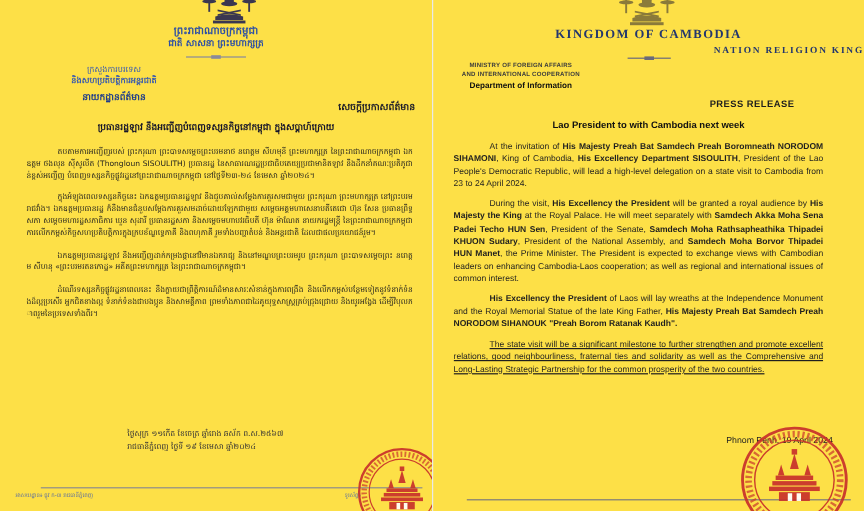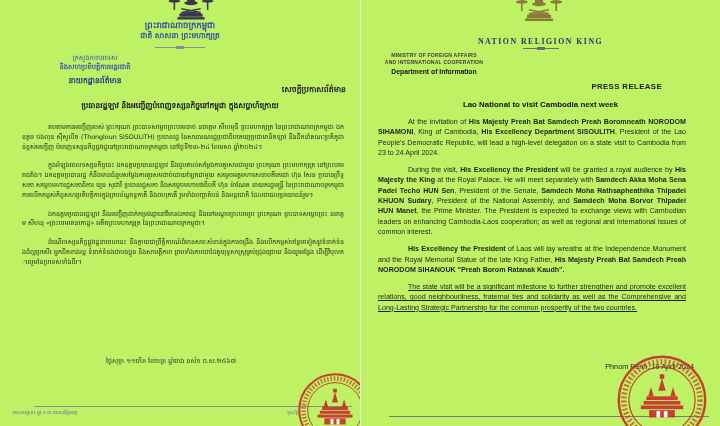--- a/index.html
+++ b/index.html
@@ -2,21 +2,21 @@
 <html><head>
 <meta charset="utf-8">
 <style>
   html,body{margin:0;padding:0;}
   body{
     width:720px;height:426px;position:relative;overflow:hidden;
     background:#e9e9e9;
     font-family:"Liberation Sans", sans-serif;
     -webkit-font-smoothing:antialiased;
   }
-  .page{position:absolute;top:0;height:426px;background:#bef264;overflow:hidden;}
+  .page{position:absolute;top:0;height:426px;background:#fde047;overflow:hidden;}
   .page-left{left:0;width:360px;}
   .page-right{left:361px;width:359px;}
 
   
   .emblem{position:absolute;}
   .emblem-left{left:162px;top:-10px;width:58px;height:32px;color:#3a3750;}
   .emblem-right{left:148px;top:-11px;width:60px;height:36px;color:#8a7a3a;}
 
   
   .kh{font-family:"DejaVu Sans", sans-serif;word-break:break-all;overflow-wrap:anywhere;}
@@ -45,21 +45,21 @@
   .kh-dates{position:absolute;top:356px;right:14px;width:240px;
     font-size:6.4px;line-height:11px;color:#2a2a33;}
   .footer-rule-left{position:absolute;left:34px;top:406px;width:318px;border-top:1px solid #8c8c8c;}
   .kh-footer-left{position:absolute;left:13px;top:410px;font-size:4.6px;color:#5d6f9e;}
   .kh-footer-right{position:absolute;left:287px;top:410px;font-size:4.6px;color:#5d6f9e;}
 
   
   .en-kingdom1{position:absolute;top:24px;left:0;width:100%;text-align:center;
     font-family:"Liberation Serif", serif;font-size:10.5px;font-weight:bold;
     letter-spacing:1.2px;color:#23366e;}
-  .en-kingdom2{position:absolute;top:37px;left:0;width:100%;text-align:center;
+  .en-kingdom2{position:absolute;top:37px;left:0;width:100%;text-align:right;
     font-family:"Liberation Serif", serif;font-size:7.8px;font-weight:bold;
     letter-spacing:1.5px;color:#23366e;}
   .ornament-right{top:48px;left:162px;width:36px;border-top:1px solid #6a6a7a;}
   .ornament-right::after{content:"";position:absolute;left:14px;top:-2px;width:8px;height:3px;background:#6a6a7a;}
   .en-ministry{position:absolute;left:10px;top:52px;width:126px;text-align:center;}
   .en-ministry .l1,.en-ministry .l2{font-size:5.1px;letter-spacing:.2px;color:#3c3c3c;
     font-weight:bold;line-height:7px;text-transform:uppercase;}
   .en-ministry .dept{font-size:6.8px;color:#101010;font-weight:bold;margin-top:2px;}
   .en-press{position:absolute;top:82px;right:58px;font-size:7.8px;font-weight:bold;
     letter-spacing:.4px;color:#1d1d1d;}
@@ -120,20 +120,21 @@
 
   <div class="kh kh-body">
     <p>តបតាមការអញ្ជើញរបស់ ព្រះករុណា ព្រះបាទសម្ដេចព្រះបរមនាថ នរោត្តម សីហមុនី ព្រះមហាក្សត្រ នៃព្រះរាជាណាចក្រកម្ពុជា ឯកឧត្តម ថងលុន ស៊ីសូលីត (Thongloun SISOULITH) ប្រធានរដ្ឋ នៃសាធារណរដ្ឋប្រជាធិបតេយ្យប្រជាមានិតឡាវ នឹងដឹកនាំគណៈប្រតិភូជាន់ខ្ពស់អញ្ជើញ បំពេញទស្សនកិច្ចផ្លូវរដ្ឋនៅព្រះរាជាណាចក្រកម្ពុជា នៅថ្ងៃទី២៣-២៤ ខែមេសា ឆ្នាំ២០២៤។</p>
     <p>ក្នុងអំឡុងពេលទស្សនកិច្ចនេះ ឯកឧត្តមប្រធានរដ្ឋឡាវ នឹងជួបគាល់សម្ដែងការគួរសមជាមួយ ព្រះករុណា ព្រះមហាក្សត្រ នៅព្រះបរមរាជវាំង។ ឯកឧត្តមប្រធានរដ្ឋ ក៏នឹងមានជំនួបសម្ដែងការគួរសមដាច់ដោយឡែកជាមួយ សម្ដេចអគ្គមហាសេនាបតីតេជោ ហ៊ុន សែន ប្រធានព្រឹទ្ធសភា សម្ដេចមហារដ្ឋសភាធិការ ឃួន សុដារី ប្រធានរដ្ឋសភា និងសម្ដេចមហាបវរធិបតី ហ៊ុន ម៉ាណែត នាយករដ្ឋមន្ត្រី នៃព្រះរាជាណាចក្រកម្ពុជា ការលើកកម្ពស់កិច្ចសហប្រតិបត្តិការក្នុងក្របខ័ណ្ឌទ្វេភាគី និងពហុភាគី រួមទាំងបញ្ហាតំបន់ និងអន្តរជាតិ ដែលជាផលប្រយោជន៍រួម។</p>
     <p>ឯកឧត្តមប្រធានរដ្ឋឡាវ នឹងអញ្ជើញដាក់កម្រងផ្កានៅវិមានឯករាជ្យ និងនៅមណ្ឌបព្រះបរមរូប ព្រះករុណា ព្រះបាទសម្ដេចព្រះ នរោត្តម សីហនុ «ព្រះបរមរតនកោដ្ឋ» អតីតព្រះមហាក្សត្រ នៃព្រះរាជាណាចក្រកម្ពុជា។</p>
     <p>ដំណើរទស្សនកិច្ចផ្លូវរដ្ឋនាពេលនេះ នឹងក្លាយជាព្រឹត្តិការណ៍ដ៏មានសារៈសំខាន់ក្នុងការពង្រឹង និងលើកកម្ពស់បន្ថែមទៀតនូវទំនាក់ទំនងដ៏ល្អប្រសើរ អ្នកជិតខាងល្អ ទំនាក់ទំនងជាបងប្អូន និងសាមគ្គីភាព ព្រមទាំងភាពជាដៃគូយុទ្ធសាស្ត្រគ្រប់ជ្រុងជ្រោយ និងយូរអង្វែង ដើម្បីវិបុលភាពរួមនៃប្រទេសទាំងពីរ។</p>
   </div>
 
   <div class="kh kh-dates">
     <div>ថ្ងៃសុក្រ ១១កើត ខែចេត្រ ឆ្នាំរោង ឆស័ក ព.ស.២៥៦៧</div>
+    <div>រាជធានីភ្នំពេញ ថ្ងៃទី ១៩ ខែមេសា ឆ្នាំ២០២៤</div>
   </div>
 
   <div class="footer-rule-left"></div>
   <div class="kh kh-footer-left">អាសយដ្ឋាន៖ ផ្លូវ ក-៣ រាជធានីភ្នំពេញ</div>
   <div class="kh kh-footer-right">ទូរស័ព្ទ៖</div>
 
   <svg class="seal seal-left" viewBox="0 0 100 100" fill="none" stroke="currentColor">
     <circle cx="50" cy="50" r="47" stroke-width="2.6"></circle>
     <circle cx="50" cy="50" r="36" stroke-width="1.3"></circle>
     <circle cx="50" cy="50" r="41.5" stroke-width="6" stroke-dasharray="2 2.4" opacity=".75"></circle>
@@ -166,31 +167,32 @@
     <rect x="46.4" y="4" width="1.6" height="16"></rect>
     <ellipse cx="47.2" cy="5" rx="4" ry="1.4"></ellipse>
     <ellipse cx="47.2" cy="8" rx="5" ry="1.5"></ellipse>
     <ellipse cx="47.2" cy="11" rx="6" ry="1.6"></ellipse>
     <path d="M20 18 L40 22 L40 23.5 L20 19.5 Z"></path>
     <path d="M40 18 L20 22 L20 23.5 L40 19.5 Z"></path>
     <path d="M18 24 Q30 20 42 24 L42 27 L18 27 Z"></path>
     <rect x="16" y="27.5" width="28" height="2.5"></rect>
   </svg>
 
+  <div class="en-kingdom1" style="text-transform:uppercase;">Kingdom of Cambodia</div>
   <div class="en-kingdom2" style="text-transform:uppercase;">Nation Religion King</div>
   <div class="ornament ornament-right"></div>
 
   <div class="en-ministry">
     <div class="l1">Ministry of Foreign Affairs</div>
     <div class="l2">and International Cooperation</div>
     <div class="dept">Department of Information</div>
   </div>
 
   <div class="en-press">PRESS RELEASE</div>
-  <div class="en-title">Lao National to visit Cambodia next week</div>
+  <div class="en-title">Lao President to with Cambodia next week</div>
 
   <div class="en-body">
     <p><span>At the invitation of </span><b>His Majesty Preah Bat Samdech Preah Boromneath NORODOM SIHAMONI</b><span>, King of Cambodia, </span><b>His Excellency Department SISOULITH</b><span>, President of the Lao People's Democratic Republic, will lead a high-level delegation on a state visit to Cambodia from 23 to 24 April 2024.</span></p>
     <p><span>During the visit, </span><b>His Excellency the President</b><span> will be granted a royal audience by </span><b>His Majesty the King</b><span> at the Royal Palace. He will meet separately with </span><b>Samdech Akka Moha Sena Padei Techo HUN Sen</b><span>, President of the Senate, </span><b>Samdech Moha Rathsapheathika Thipadei KHUON Sudary</b><span>, President of the National Assembly, and </span><b>Samdech Moha Borvor Thipadei HUN Manet</b><span>, the Prime Minister. The President is expected to exchange views with Cambodian leaders on enhancing Cambodia-Laos cooperation; as well as regional and international issues of common interest.</span></p>
     <p><b>His Excellency the President</b><span> of Laos will lay wreaths at the Independence Monument and the Royal Memorial Statue of the late King Father, </span><b>His Majesty Preah Bat Samdech Preah NORODOM SIHANOUK "Preah Borom Ratanak Kaudh".</b></p>
     <p><span>The state visit will be a significant milestone to further strengthen and promote excellent relations, good neighbourliness, fraternal ties and solidarity as well as the Comprehensive and Long-Lasting Strategic Partnership for the common prosperity of the two countries.</span></p>
   </div>
 
   <div class="en-date">Phnom Penh, 19 April 2024</div>
   <div class="footer-rule-right"></div>

